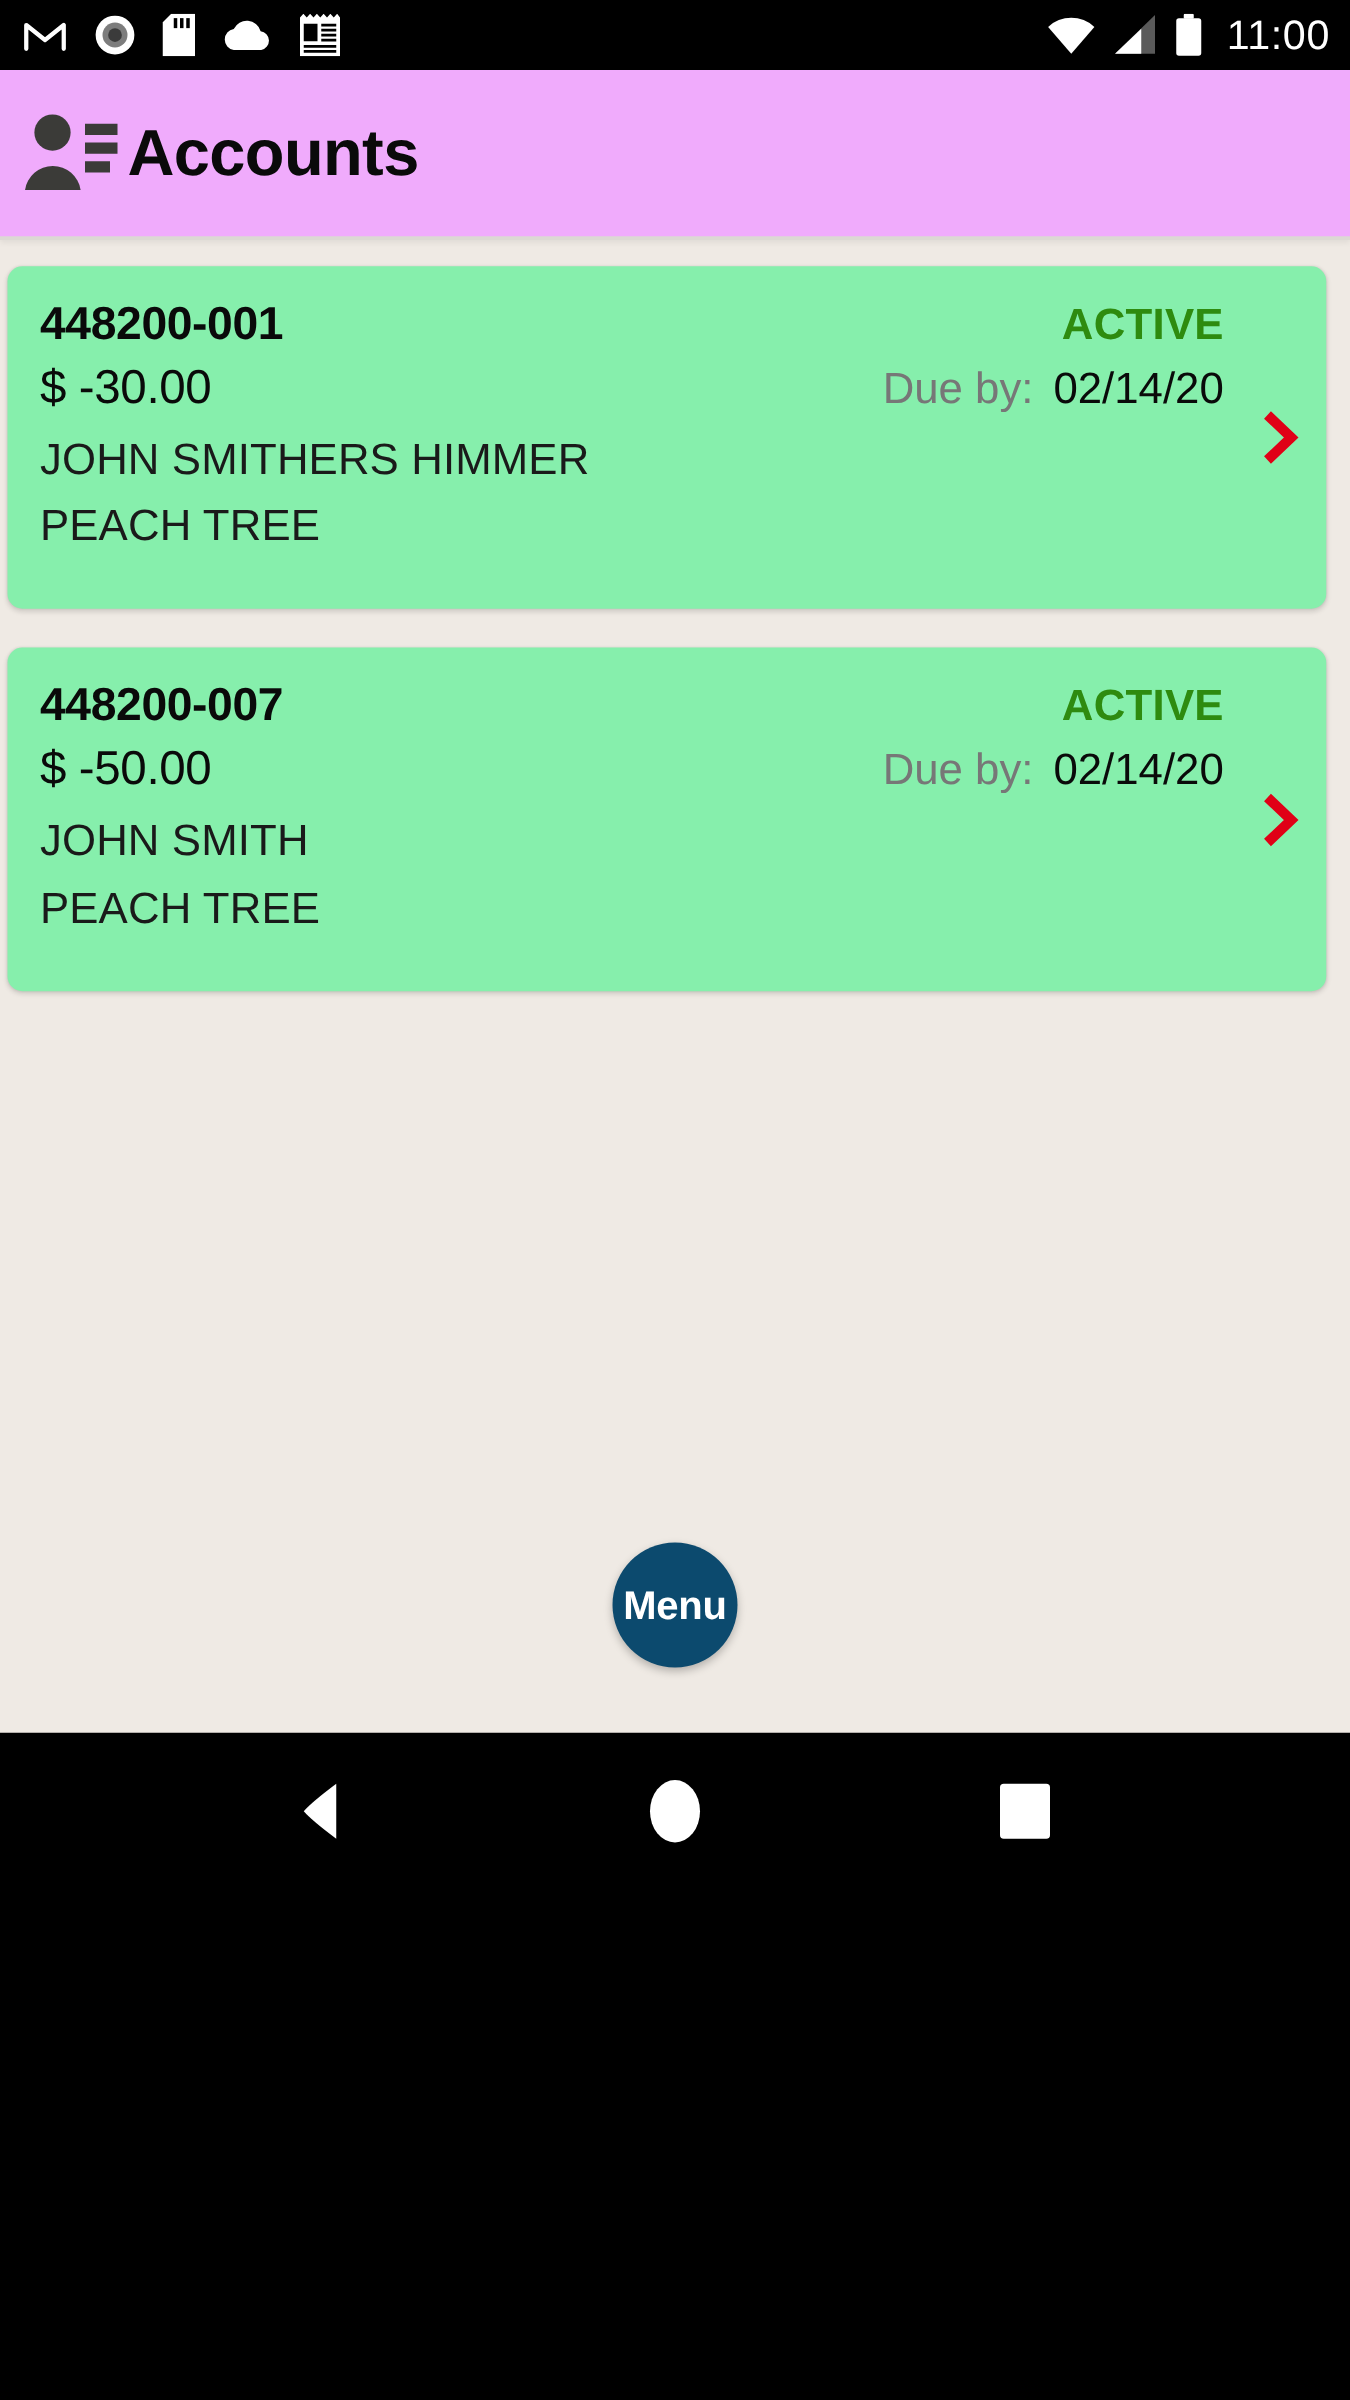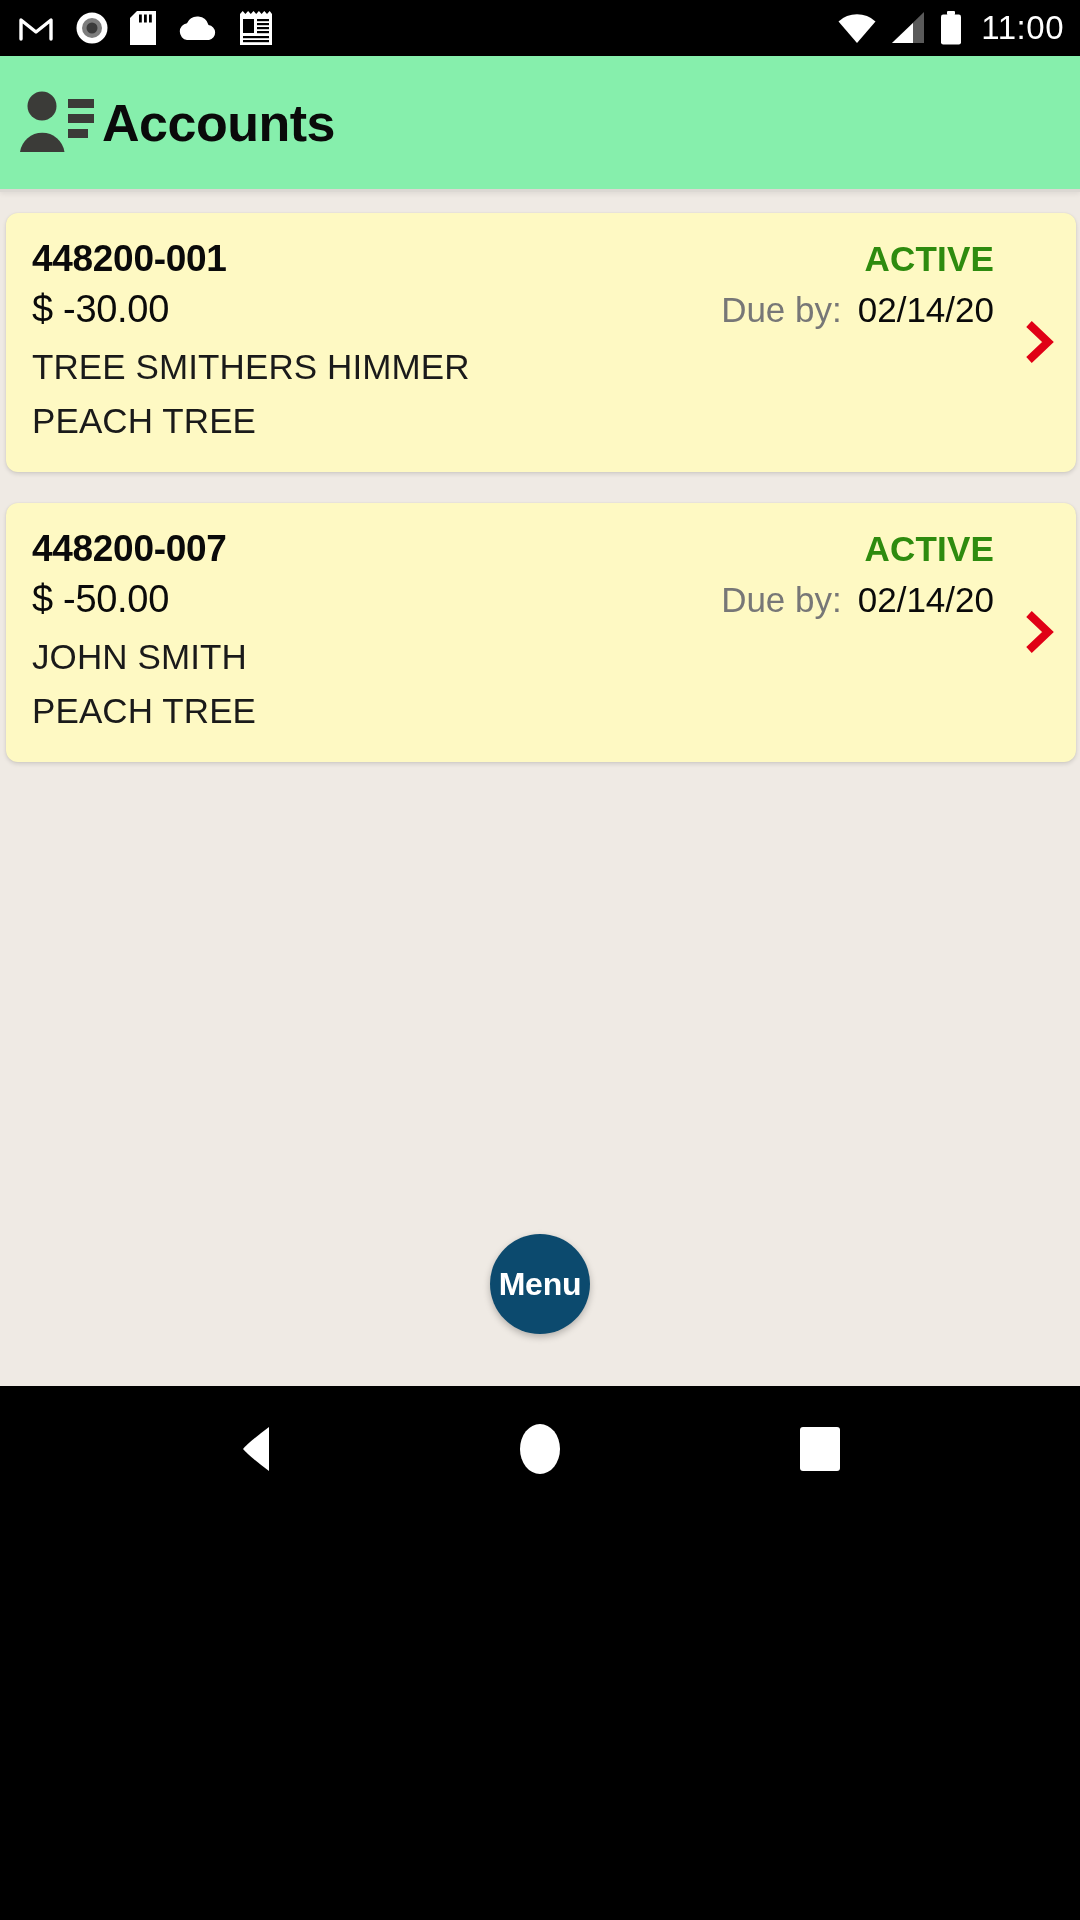--- a/index.html
+++ b/index.html
@@ -56,21 +56,21 @@
     letter-spacing: 0.5px;
     font-family: "Liberation Sans", sans-serif;
     margin-left: 4px;
     white-space: nowrap;
   }
 
   
   #app-header {
     flex: 0 0 auto;
     height: 136px;
-    background: #86efac;
+    background: #f0abfc;
     display: flex;
     align-items: center;
     padding-left: 18px;
     box-sizing: border-box;
     border-bottom: 3px solid #dcd8d3;
     box-shadow: 0 2px 5px rgba(0,0,0,0.07);
     position: relative;
     z-index: 5;
   }
   #header-icon {
@@ -92,24 +92,24 @@
   #content {
     flex: 1 1 auto;
     position: relative;
     background: #efeae4;
     padding-top: 21px;
     overflow: hidden;
   }
 
   .account-card {
     position: relative;
-    background: #fef9c3;
+    background: #86efac;
     border-radius: 12px;
-    margin: 0 4px 31px 6px;
-    padding: 22px 26px 28px 26px;
+    margin: 0 19px 31px 6px;
+    padding: 22px 26px 43px 26px;
     box-sizing: border-box;
     box-shadow: 0 2px 4px rgba(0,0,0,0.13), 0 0 2px rgba(0,0,0,0.07);
     cursor: pointer;
   }
 
   .card-row {
     display: flex;
     align-items: baseline;
     justify-content: space-between;
   }
@@ -324,21 +324,21 @@
       </div>
 
       <div class="card-row">
         <span class="acct-balance">$ -30.00</span>
         <span class="due-wrap">
           <span class="due-label">Due by:</span>
           <span class="due-date">02/14/20</span>
         </span>
       </div>
 
-      <div class="acct-name">TREE SMITHERS HIMMER</div>
+      <div class="acct-name">JOHN SMITHERS HIMMER</div>
       <div class="acct-address">PEACH TREE</div>
 
       <span class="card-chevron">
         <svg width="34" height="46" viewBox="0 0 34 46">
           <path d="M7 5 L26 23 L7 41" fill="none" stroke="#e00016" stroke-width="8" stroke-linecap="butt" stroke-linejoin="miter"></path>
         </svg>
       </span>
     </div>
 
     <div class="account-card">

